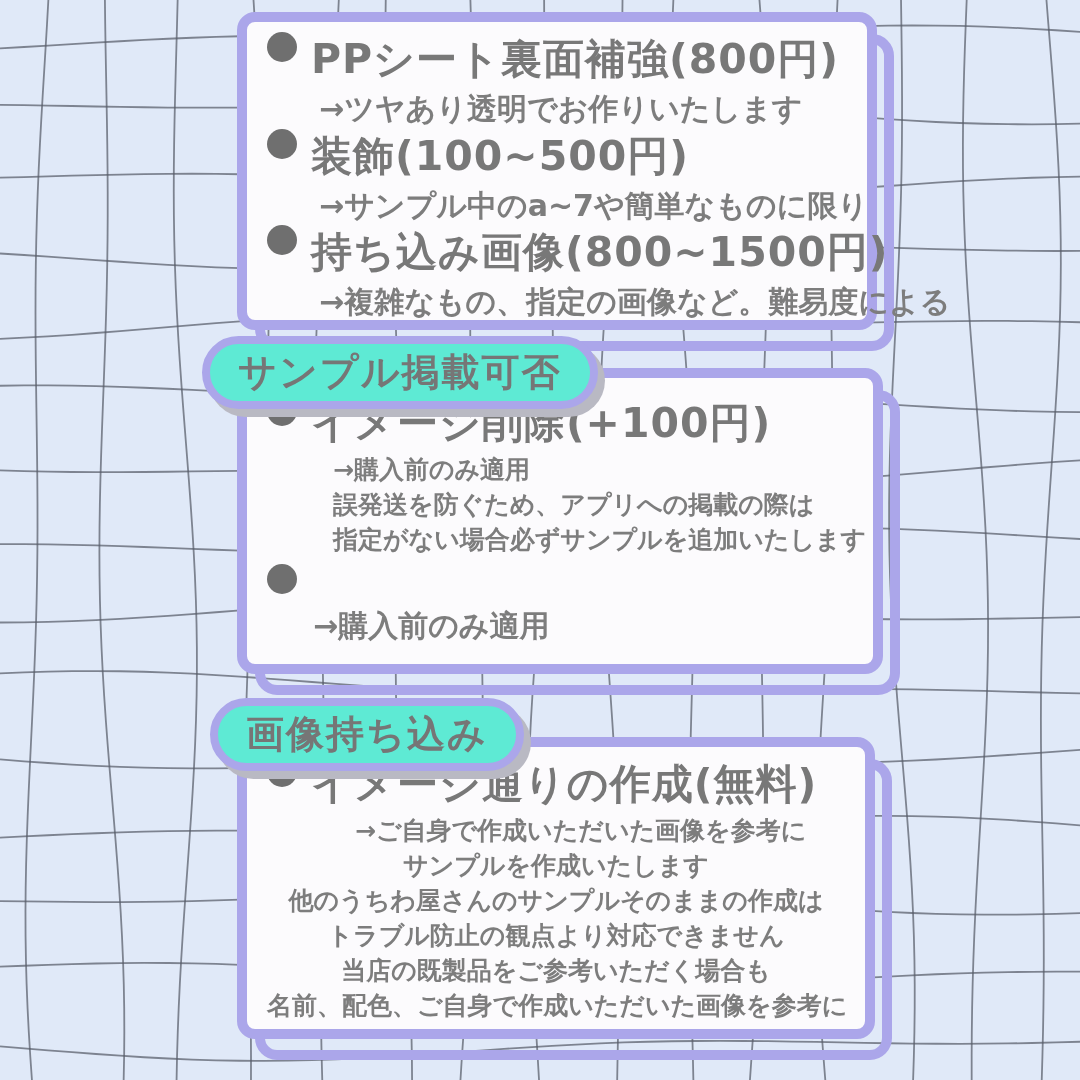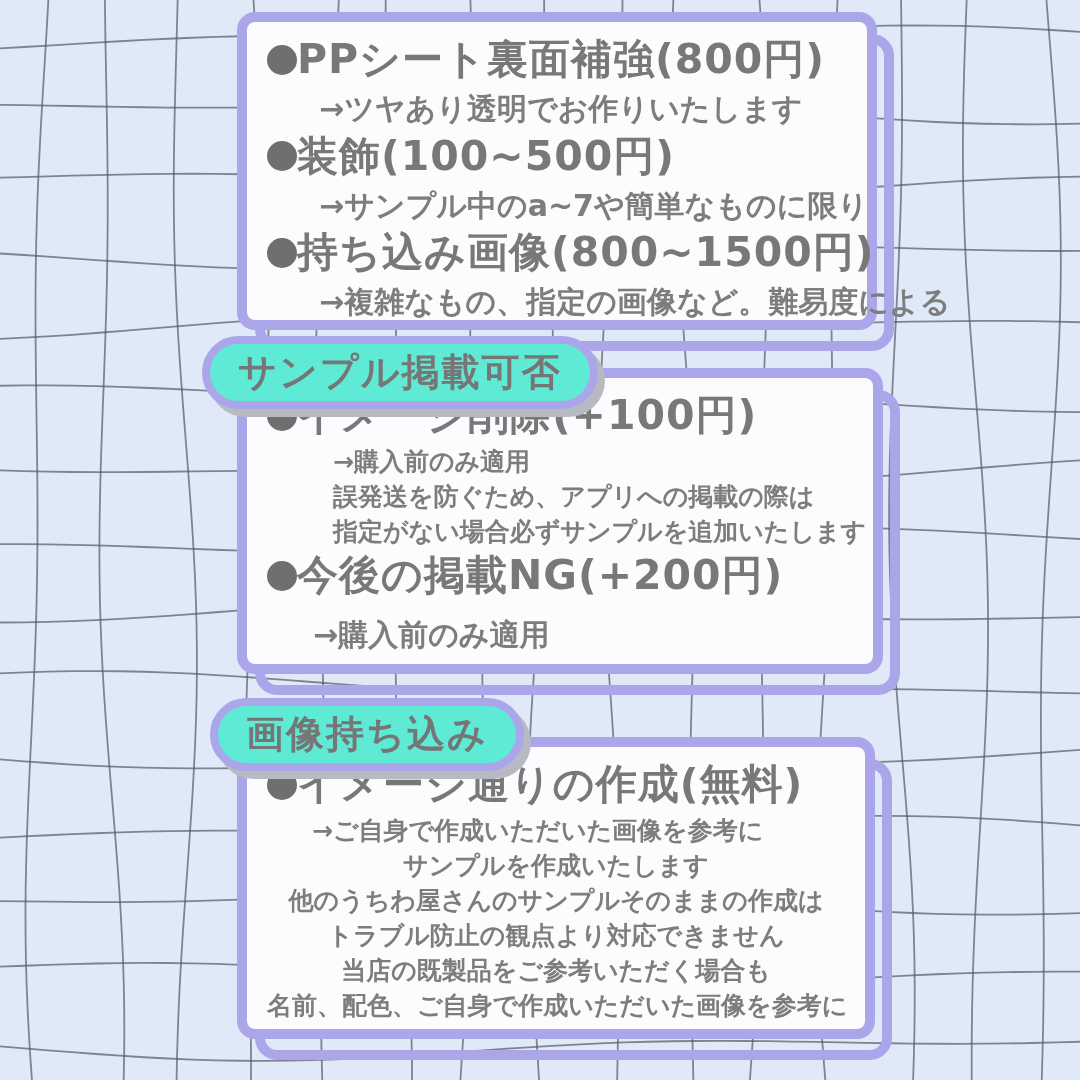--- a/index.html
+++ b/index.html
@@ -36,39 +36,39 @@
     background:#5eead4;border:8px solid #aba6ea;border-radius:46px;
     box-shadow:7px 8px 0 #b9b9c3;
     color:#767676;font-size:38px;font-weight:bold;letter-spacing:2px;
     padding:3px 28px;white-space:nowrap;
   }
   .badge-2{left:202px;top:336px;}
   .badge-3{left:210px;top:698px;}
 
   
   .item{display:flex;flex-direction:column;}
-  .item-head{display:flex;align-items:center;gap:0;}
+  .item-head{display:flex;align-items:flex-start;gap:14px;}
   .bullet{width:30px;height:30px;border-radius:50%;background:#6f6f6f;flex:none;}
   .heading{
     font-size:41px;font-weight:bold;color:#787878;
     letter-spacing:1px;white-space:nowrap;
   }
   .note{
     font-size:30px;font-weight:bold;color:#7d7d7d;
     white-space:nowrap;line-height:1.32;margin-top:2px;
   }
 
   
   .card-1 .note{margin-left:52px;}
   .card-2 .item-a .note:nth-child(1){margin-left:46px;}
   .card-2 .item-a .note:nth-child(n+2){margin-left:66px;font-size:25px;}
   .card-2 .item-b .note{margin-left:46px;margin-top:12px;}
   .card-3 .note{font-size:25px;}
   .card-3 .note:nth-child(1){margin-left:50px;}
-  .card-3 .note:nth-child(2){margin-left:45px;}
+  .card-3 .note:nth-child(2){margin-left:88px;}
   .card-3 .note:nth-child(n+3){margin-left:0;text-align:center;}
 </style>
 </head>
 <body>
 
 <div class="stage">
 
   <svg class="grid-svg">
       <path d="M0,-34 L24,-31.94531050783428 L48,-29.946087226370505 L72,-28.05582865908491 L96,-26.32417409839519 L120,-24.795161511279275 L144,-23.505702085837218 L168,-22.484330133904244 L192,-21.750276147972947 L216,-21.31289802704515 L240,-21.171491324336927 L264,-21.315484393503862 L288,-21.725009115059784 L312,-22.37182307532764 L336,-23.22054523547939 L360,-24.23015481791562 L384,-25.35569284045101 L408,-26.55009785419667 L432,-27.766102300716646 L456,-28.958113700978647 L480,-30.084005708679644 L504,-31.106747869028744 L528,-31.99580956719964 L552,-32.7282828616219 L576,-33.28968030693188 L600,-33.67437702301847 L624,-33.885680634072266 L648,-33.935527710391916 L672,-33.84382039596884 L696,-33.63743139507945 L720,-33.348918842243556 L744,-33.015004258497314 L768,-32.67487633635429 L792,-32.36839031491161 L816,-32.13423692477782 L840,-32.008156131173685 L864,-32.02126913257895 L888,-32.19859735213359 L912,-32.55782967787956 L936,-33.10838926434202 L960,-33.850839198744886 L984,-34.77665273971814 L1008,-35.86835919748236 L1032,-37.10006142675728 L1056,-38.438305950059494 L1080,-39.84327251705815 L1104,-41.27023700324932 "></path>
       <path d="M-34,0 L-31.94531050783428,24 L-29.946087226370505,48 L-28.05582865908491,72 L-26.32417409839519,96 L-24.795161511279275,120 L-23.505702085837218,144 L-22.484330133904244,168 L-21.750276147972947,192 L-21.31289802704515,216 L-21.171491324336927,240 L-21.315484393503862,264 L-21.725009115059784,288 L-22.37182307532764,312 L-23.22054523547939,336 L-24.23015481791562,360 L-25.35569284045101,384 L-26.55009785419667,408 L-27.766102300716646,432 L-28.958113700978647,456 L-30.084005708679644,480 L-31.106747869028744,504 L-31.99580956719964,528 L-32.7282828616219,552 L-33.28968030693188,576 L-33.67437702301847,600 L-33.885680634072266,624 L-33.935527710391916,648 L-33.84382039596884,672 L-33.63743139507945,696 L-33.348918842243556,720 L-33.015004258497314,744 L-32.67487633635429,768 L-32.36839031491161,792 L-32.13423692477782,816 L-32.008156131173685,840 L-32.02126913257895,864 L-32.19859735213359,888 L-32.55782967787956,912 L-33.10838926434202,936 L-33.850839198744886,960 L-34.77665273971814,984 L-35.86835919748236,1008 L-37.10006142675728,1032 L-38.438305950059494,1056 L-39.84327251705815,1080 L-41.27023700324932,1104 "></path>
@@ -142,21 +142,20 @@
           <span class="bullet"></span>
           <span class="heading">イメージ削除(+100円)</span>
         </div>
         <div class="note">→購入前のみ適用</div>
         <div class="note">誤発送を防ぐため、アプリへの掲載の際は</div>
         <div class="note">指定がない場合必ずサンプルを追加いたします</div>
       </div>
       <div class="item item-b">
         <div class="item-head">
           <span class="bullet"></span>
-          <span class="heading">今後の掲載NG(+200円)</span>
         </div>
         <div class="note">→購入前のみ適用</div>
       </div>
     </div>
   </div>
 
   <div class="badge badge-3">画像持ち込み</div>
   <div class="card card-3">
     <div class="echo"></div>
     <div class="card-body">

